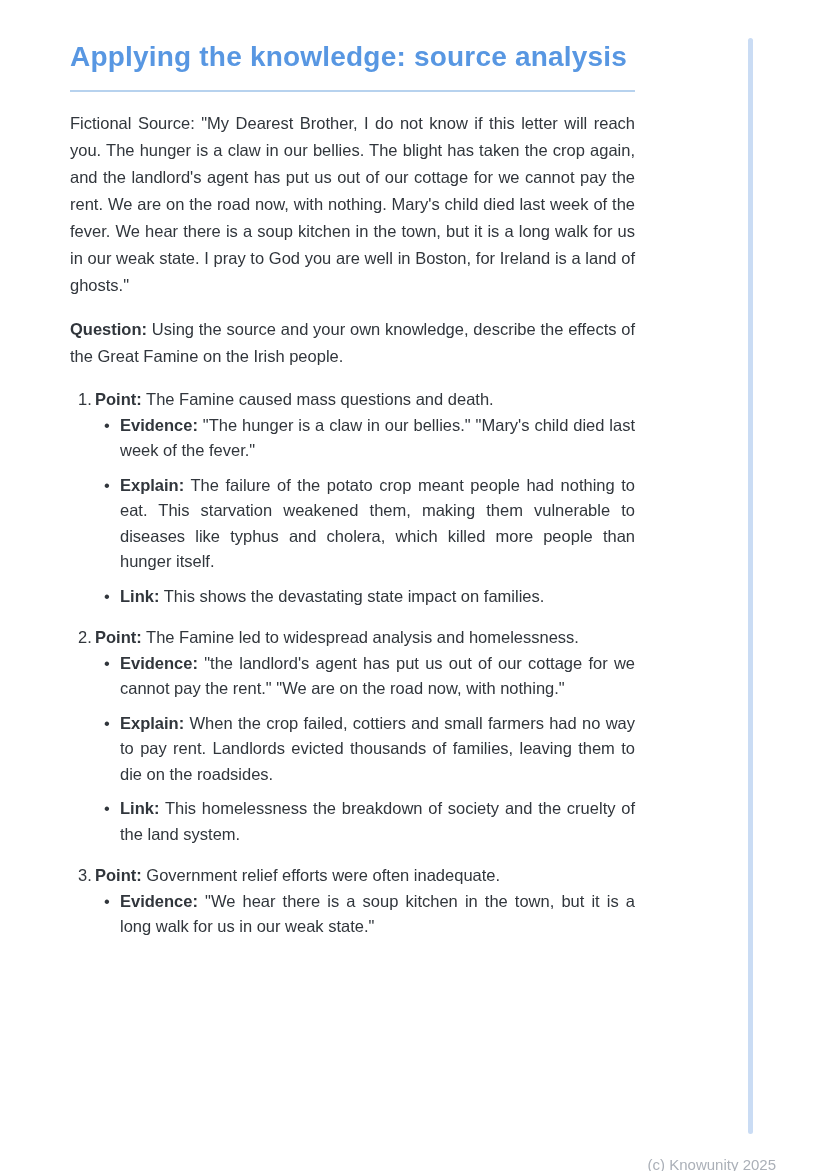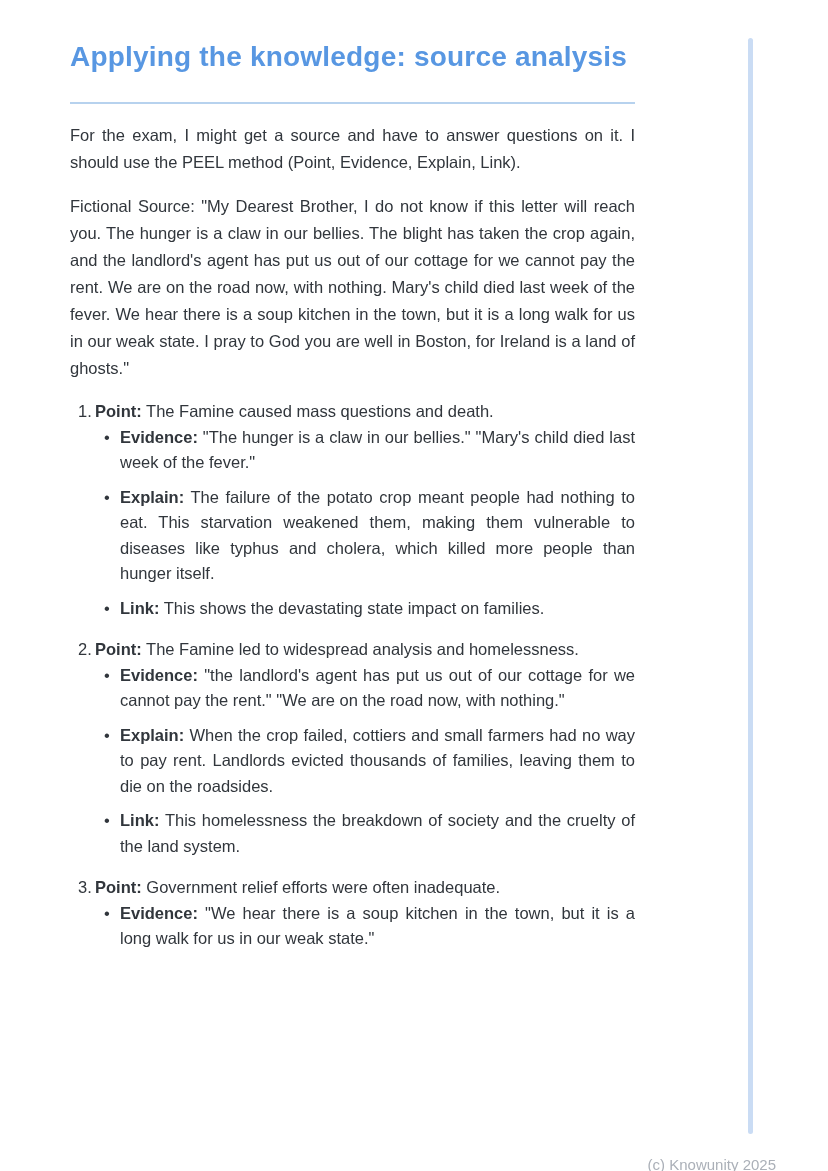--- a/index.html
+++ b/index.html
@@ -26,21 +26,21 @@
     border-radius: 3px;
   }
   .content {
     position: absolute;
     left: 70px;
     top: 40px;
     width: 565px;
   }
   h1.page-title {
     margin: 0 0 18px 0;
-    padding: 0 0 28px 0;
+    padding: 0 0 16px 0;
     font-size: 28px;
     line-height: 34px;
     font-weight: 700;
     letter-spacing: 0.2px;
     color: var(--accent, #5897e2);
     border-bottom: 2.5px solid var(--divider, #b7d2ee);
   }
   .para {
     margin: 0 0 17px 0;
     font-size: 16.5px;
@@ -88,25 +88,25 @@
 </style>
 </head>
 <body>
 
 <div class="page">
   <div class="side-line"></div>
 
   <div class="content">
     <h1 class="page-title">Applying the knowledge: source analysis</h1>
 
-    <p class="para">For the exam, I might get a source and have to answer questions on it. I should use the PEEL method (Point, Evidence, Explain, Link).</p>
 
 
     <p class="para"><span class="i">Fictional Source:</span> <span>"My Dearest Brother, I do not know if this letter will reach you. The hunger is a claw in our bellies. The blight has taken the crop again, and the landlord's agent has put us out of our cottage for we cannot pay the rent. We are on the road now, with nothing. Mary's child died last week of the fever. We hear there is a soup kitchen in the town, but it is a long walk for us in our weak state. I pray to God you are well in Boston, for Ireland is a land of ghosts."</span></p>
 
+    <p class="para"><span class="b">Question:</span> <span class="i">Using the source and your own knowledge, describe the effects of the Great Famine on the Irish people.</span></p>
 
 
     <div class="plan">
 
       <div class="plan-item">
         <div class="row point-row">
           <span class="marker">1.</span>
           <span class="body"><span class="b">Point:</span> <span>The Famine caused mass questions and death.</span></span>
         </div>
         <div class="row bullet-row">

